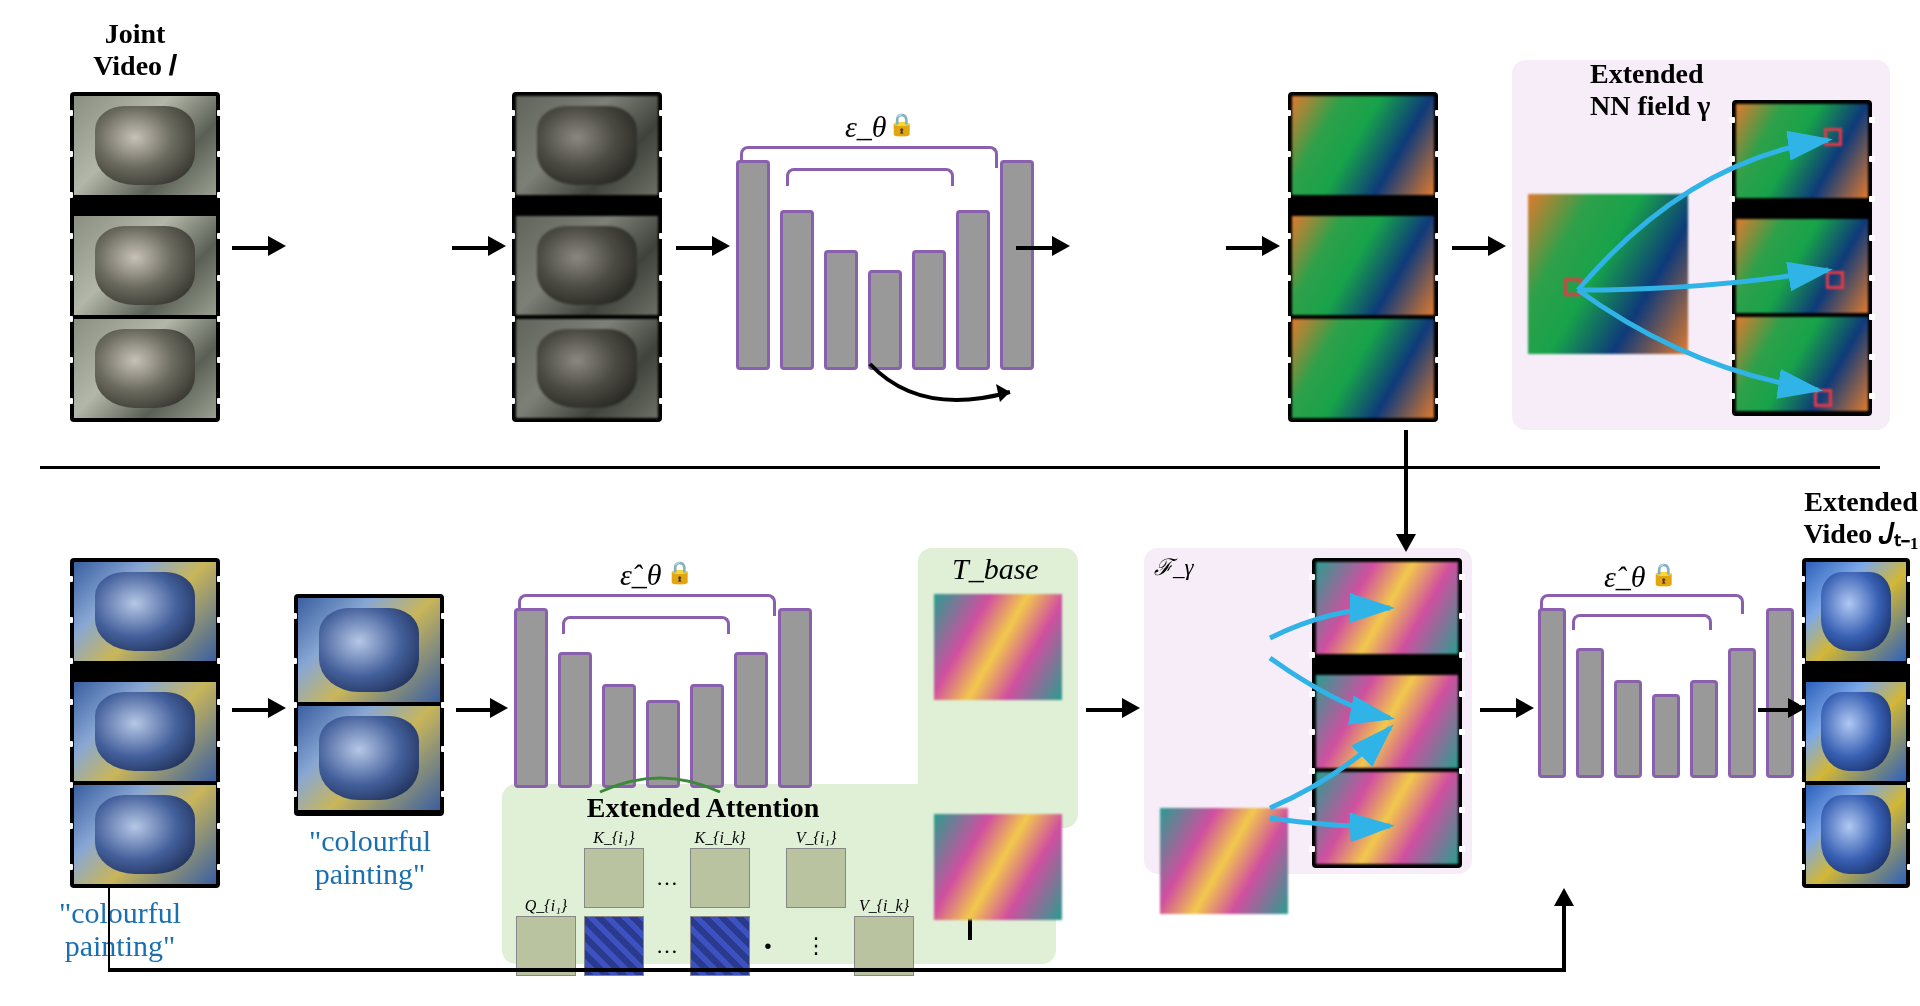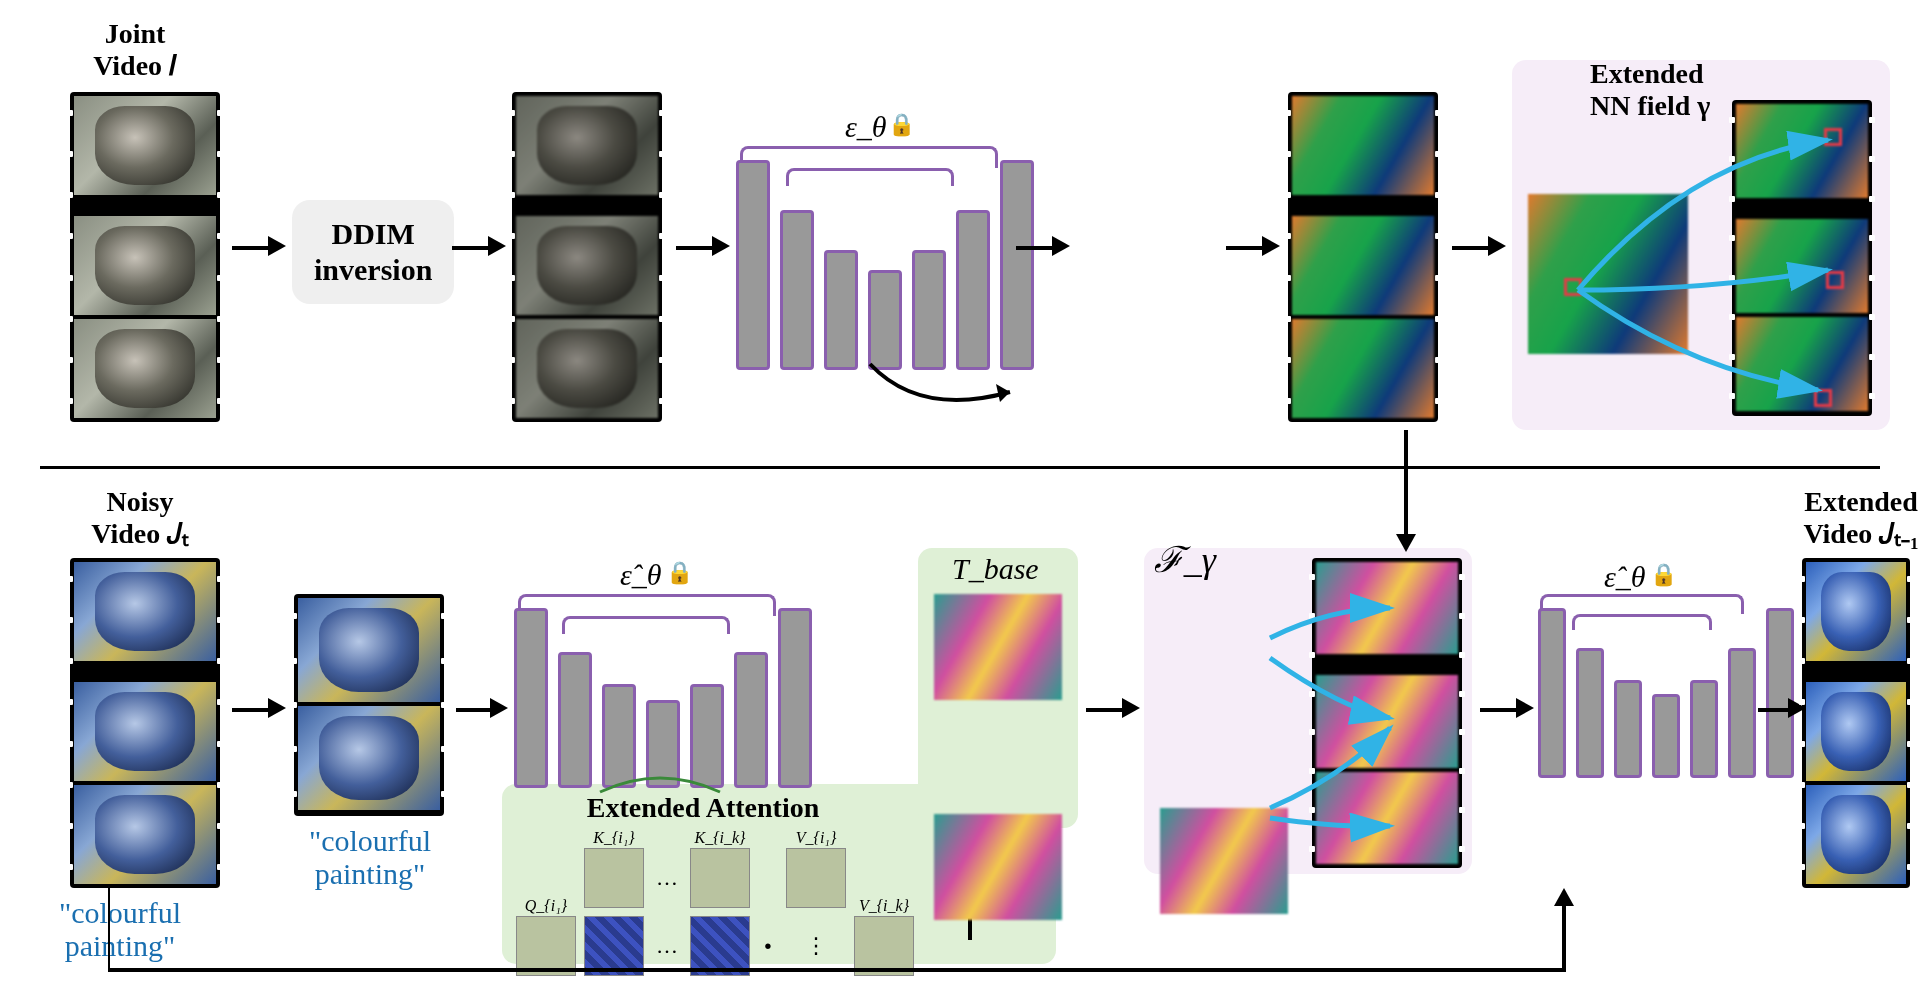--- a/index.html
+++ b/index.html
@@ -85,24 +85,20 @@
         <span></span>
         <span></span>
       </div>
     <div class="frame wolf" style="height:100px;"></div>
     <div class="frame wolf" style="height:100px;"></div>
   </div>
 
   <div class="arrow-line" style="left:232px; top:246px; width:36px;"></div>
   <div class="arrow-head right" style="left:268px; top:236px;"></div>
 
-  <div class="pillbox" style="left:292px; top:200px;">
-    <span style="white-space:pre-line">DDIM
-inversion</span>
-  </div>
 
   <div class="arrow-line" style="left:452px; top:246px; width:36px;"></div>
   <div class="arrow-head right" style="left:488px; top:236px;"></div>
 
   <div class="filmstrip" style="left:512px; top:92px; width:150px; height:330px;">
     <div class="filmhole" style="left:-3px;">
         <span></span>
         <span></span>
         <span></span>
         <span></span>
@@ -247,23 +243,20 @@
           <path d="M0,0 L0,6 L9,3 z" fill="#30b3e6"></path>
         </marker>
       </defs>
     <path d="M50 190 Q160 60 300 40" stroke="#30b3e6" stroke-width="5" fill="none" marker-end="url(#ah1)"></path>
     <path d="M50 190 Q180 190 300 170" stroke="#30b3e6" stroke-width="5" fill="none" marker-end="url(#ah1)"></path>
     <path d="M50 190 Q160 270 290 290" stroke="#30b3e6" stroke-width="5" fill="none" marker-end="url(#ah1)"></path>
   </svg>
 
   <div class="divider"></div>
 
-  <div class="label" style="left:60px; top:486px; width:160px;">
-    <span>Noisy</span><br><span>Video 𝐽ₜ</span>
-  </div>
 
   <div class="filmstrip" style="left:70px; top:558px; width:150px; height:330px;">
     <div class="filmhole" style="left:-3px;">
         <span></span>
         <span></span>
         <span></span>
         <span></span>
         <span></span>
         <span></span>
         <span></span>
@@ -377,21 +370,21 @@
   </svg>
 
   <div class="mathlbl" style="left:952px; top:552px; font-size:30px;">T_base</div>
   <div class="frame tokenpink" style="left:934px; top:594px; width:128px; height:106px;"></div>
   <div class="frame tokenpink" style="left:934px; top:708px; width:128px; height:106px;"></div>
 
   <div class="arrow-line" style="left:1086px; top:708px; width:36px;"></div>
   <div class="arrow-head right" style="left:1122px; top:698px;"></div>
 
   <div class="pinkbox" style="left:1144px; top:548px; width:328px; height:326px;"></div>
-  <div class="mathlbl" style="left:1154px; top:534px; font-size:36px;">ℱ_γ</div>
+  <div class="mathlbl" style="left:1154px; top:550px; font-size:23px;">ℱ_γ</div>
 
   <div class="frame tokenpink" style="left:1160px; top:596px; width:128px; height:106px;"></div>
 
   <div class="filmstrip" style="left:1312px; top:558px; width:150px; height:310px;">
     <div class="filmhole" style="left:-3px;">
         <span></span>
         <span></span>
         <span></span>
         <span></span>
         <span></span>

